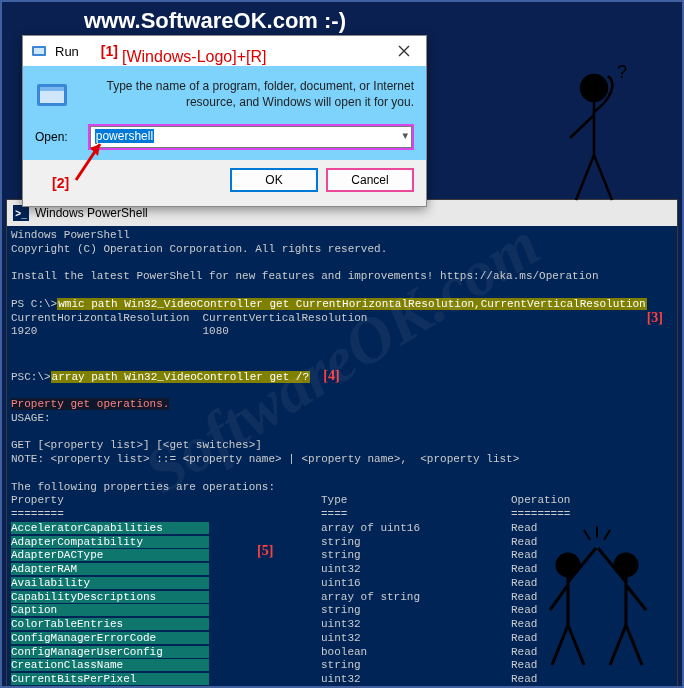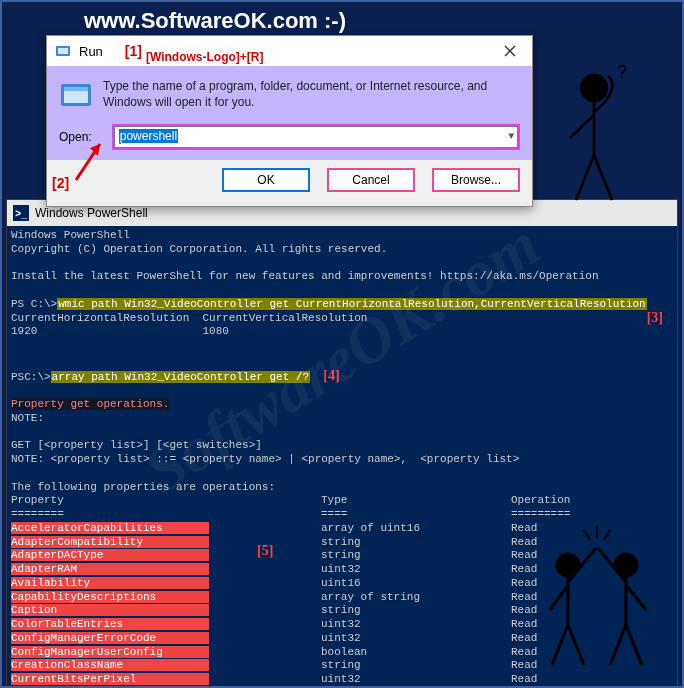--- a/index.html
+++ b/index.html
@@ -15,60 +15,60 @@
     .header-text {
       color: white;
       font-size: 22px;
       font-weight: bold;
       padding: 6px 0 0 50px;
       margin-left: 32px;
     }
     
     .run-dialog {
       position: absolute;
-      left: 44px;
+      left: 20px;
       top: 33px;
-      width: 487px;
-      background: #c4b5fd;
+      width: 405px;
+      background: #7dd3fc;
       border: 1px solid #888;
       box-shadow: 0 3px 10px rgba(0,0,0,0.4);
       z-index: 5;
     }
     .run-titlebar {
       display: flex;
       align-items: center;
       background: #fff;
       height: 30px;
       padding: 0 0 0 8px;
     }
     .run-title-icon {
       width: 16px; height: 16px;
       margin-right: 8px;
       display: inline-block;
     }
     .run-title { font-size: 13px; flex: 0 0 auto; }
     .ann1 { color: #d00; font-weight: bold; font-size: 14px; margin-left: 22px; }
-    .hotkey { color: #d00; font-weight: bold; font-size: 12px; margin-left: 4px; margin-top: 12px;}
+    .hotkey { color: #d00; font-weight: normal; font-size: 16px; margin-left: 4px; margin-top: 12px;}
     .run-close {
       margin-left: auto;
       width: 44px; height: 30px;
       display:flex; align-items:center; justify-content:center;
       font-size: 15px;
     }
     .run-body {
       padding: 12px 12px 8px 12px;
       display: flex;
       align-items: flex-start;
       gap: 10px;
       font-size: 12px;
     }
     .run-big-icon {
       width: 34px; height: 34px; flex: 0 0 auto;
     }
-    .run-desc { line-height: 1.35; color:#222; }
+    .run-desc { line-height: 1.35; color:#222;text-align:right; }
     .run-open-row {
       display: flex;
       align-items: center;
       padding: 4px 12px 10px 12px;
       gap: 20px;
     }
     .run-open-label { font-size: 12px; }
     .run-input-wrap {
       position: relative;
       flex: 1;
@@ -93,21 +93,21 @@
       left: 5px; top: 3px;
       background: #0078d7;
       color: #fff;
       font-size: 12px;
       padding: 0 1px;
       pointer-events: none;
     }
     .run-buttons {
       display: flex;
       justify-content: flex-end;
-      gap: 17px;
+      gap: 8px;
       padding: 8px 12px 14px 12px;
       background: #f0f0f0;
     }
     .run-btn {
       width: 88px;
       height: 24px;
       font-size: 12px;
       background: #fdfdfd;
       border: 2px solid #ec4899;
       cursor: pointer;
@@ -151,21 +151,21 @@
       color: #cccccc;
       font-family: Consolas, "Courier New", monospace;
       font-size: 11px;
       line-height: 1.25;
       padding: 3px 4px 6px 4px;
       min-height: 458px;
       white-space: pre;
       position: relative;
     }
     .ps-body .hl { background: #808000; color: #fff; padding: 0 1px;}
-    .ps-body .hl-light { background: #ef4444; color:#fff;}
+    .ps-body .hl-light { background: #0f766e; color:#fff;}
     .ps-body .redbg { background: #0f172a; color:#ff8080;}
     .ann3 { position:absolute; right:14px; top:83px; color:#ff4040; font-weight:bold; font-family:"Segoe UI"; font-size:14px;}
     .ann4 { color:#ff4040; font-weight:bold; font-family:"Segoe UI"; font-size:14px;}
     .ann5 { position:absolute; left:250px; top:316px; color:#ff4040; font-weight:bold; font-family:"Segoe UI"; font-size:14px;}
     .tbl { display: table; }
     .trow { display: table-row; }
     .tcell { display: table-cell; padding-right: 0; }
     .c1 { width: 310px; }
     .c2 { width: 190px; }
     .stick {
@@ -241,21 +241,20 @@
     <span class="run-open-label">Open:</span>
     <div class="run-input-wrap">
       <input class="run-input" value="powershell" style="">
       <span class="run-input-sel">powershell</span>
       <span class="run-input-chevron">▾</span>
     </div>
   </div>
   <div class="run-buttons">
     <button class="run-btn primary">OK</button>
     <button class="run-btn">Cancel</button>
-    <button class="run-btn">Browse...</button>
   </div>
 </div>
 
 <div class="ann2">[2]</div>
 <svg class="arrow" width="40" height="50" viewBox="0 0 40 50">
   <path d="M6 46 L30 10" stroke="#d00" stroke-width="3"></path>
   <path d="M30 10 L20 14 L28 22 Z" fill="#d00"></path>
 </svg>
 
 <div class="ps-window">
@@ -269,21 +268,21 @@
 <span>Install the latest PowerShell for new features and improvements! https://aka.ms/Operation</span>
 
 <span>PS C:\&gt;</span><span class="hl">wmic path Win32_VideoController get CurrentHorizontalResolution,CurrentVerticalResolution</span>
 <span>CurrentHorizontalResolution  CurrentVerticalResolution</span>
 <span>1920                         1080</span>
 <span class="ann3">[3]</span>
 
 <span>PSC:\&gt;</span><span class="hl">array path Win32_VideoController get /?</span>  <span class="ann4">[4]</span>
 
 <span class="redbg">Property get operations.</span>
-<span>NOTE:</span>
+<span>USAGE:</span>
 
 <span>GET [&lt;property list&gt;] [&lt;get switches&gt;]</span>
 <span>NOTE: &lt;property list&gt; ::= &lt;property name&gt; | &lt;property name&gt;,  &lt;property list&gt;</span>
 
 <span>The following properties are operations:</span>
 <div class="tbl"><div class="trow"><span class="tcell c1">Property</span><span class="tcell c2">Type</span><span class="tcell">Operation</span></div><div class="trow"><span class="tcell c1">========</span><span class="tcell c2">====</span><span class="tcell">=========</span></div><div class="trow"><span class="tcell c1"><span class="hl-light">AcceleratorCapabilities       </span></span><span class="tcell c2">array of uint16</span><span class="tcell">Read</span></div><div class="trow"><span class="tcell c1"><span class="hl-light">AdapterCompatibility          </span></span><span class="tcell c2">string</span><span class="tcell">Read</span></div><div class="trow"><span class="tcell c1"><span class="hl-light">AdapterDACType                </span></span><span class="tcell c2">string</span><span class="tcell">Read</span></div><div class="trow"><span class="tcell c1"><span class="hl-light">AdapterRAM                    </span></span><span class="tcell c2">uint32</span><span class="tcell">Read</span></div><div class="trow"><span class="tcell c1"><span class="hl-light">Availability                  </span></span><span class="tcell c2">uint16</span><span class="tcell">Read</span></div><div class="trow"><span class="tcell c1"><span class="hl-light">CapabilityDescriptions        </span></span><span class="tcell c2">array of string</span><span class="tcell">Read</span></div><div class="trow"><span class="tcell c1"><span class="hl-light">Caption                       </span></span><span class="tcell c2">string</span><span class="tcell">Read</span></div><div class="trow"><span class="tcell c1"><span class="hl-light">ColorTableEntries             </span></span><span class="tcell c2">uint32</span><span class="tcell">Read</span></div><div class="trow"><span class="tcell c1"><span class="hl-light">ConfigManagerErrorCode        </span></span><span class="tcell c2">uint32</span><span class="tcell">Read</span></div><div class="trow"><span class="tcell c1"><span class="hl-light">ConfigManagerUserConfig       </span></span><span class="tcell c2">boolean</span><span class="tcell">Read</span></div><div class="trow"><span class="tcell c1"><span class="hl-light">CreationClassName             </span></span><span class="tcell c2">string</span><span class="tcell">Read</span></div><div class="trow"><span class="tcell c1"><span class="hl-light">CurrentBitsPerPixel           </span></span><span class="tcell c2">uint32</span><span class="tcell">Read</span></div><div class="trow"><span class="tcell c1"><span class="hl-light">CurrentHorizontalResolution   </span></span><span class="tcell c2">uint32</span><span class="tcell">Read</span></div></div><span class="ann5">[5]</span>
   </div>
 </div>
 
 <div class="watermark">SoftwareOK.com</div>

